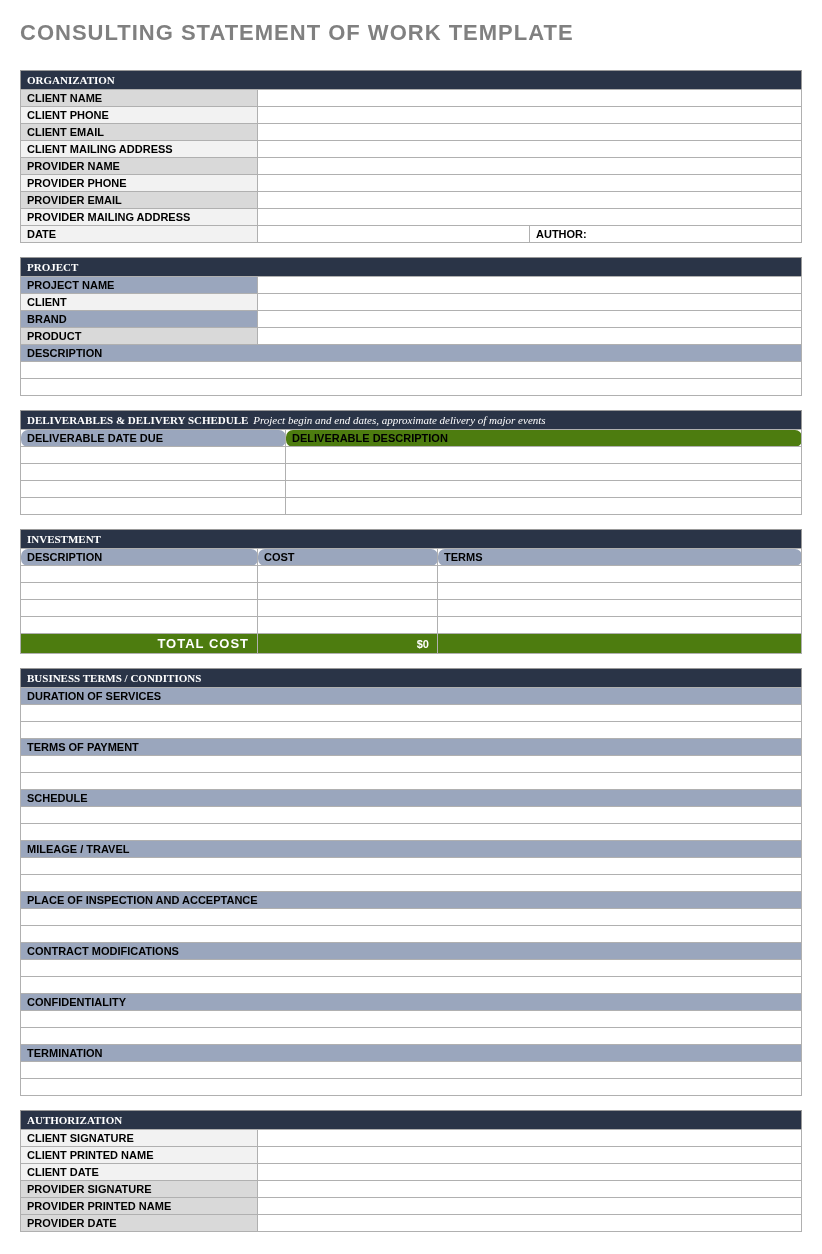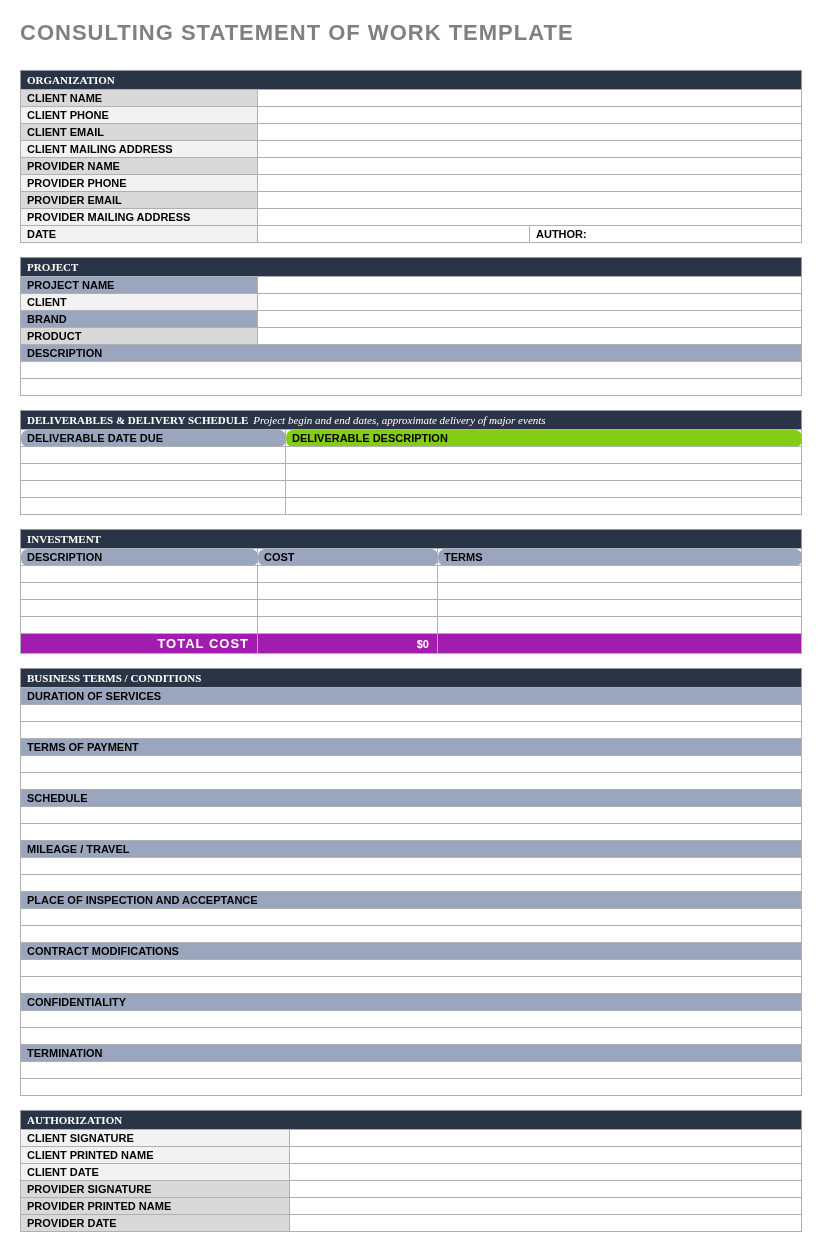--- a/index.html
+++ b/index.html
@@ -47,25 +47,25 @@
     height: 17px;
     vertical-align: middle;
   }
   .label-cell {
     font-weight: bold;
     width: 237px;
   }
   .bg-gray-light { background: #f2f2f2; }
   .bg-gray-med  { background: #d9d9d9; }
   .bg-blue-gray { background: #9aa6bd; }
-  .bg-blue-light { background: #84cc16; }
+  .bg-blue-light { background: #4d7c0f; }
   .bg-white { background: #fff; }
   .empty-row td { height: 17px; }
   .total-row td {
-    background: #a21caf;
+    background: #4d7c0f;
     color: #fff;
     font-weight: bold;
     height: 18px;
   }
   .total-label { text-align: right; padding-right: 8px; font-size: 13px; letter-spacing: 1px;}
   .total-value { text-align: right; padding-right: 8px; }
   .subheader-row td {
     font-weight: bold;
     font-size: 11px;
     padding: 2px 6px;
@@ -307,21 +307,21 @@
         </tr>
       </tbody>
   </table>
 </div>
 
 <div class="section">
   <div class="header-bar">AUTHORIZATION</div>
   <table>
     <tbody id="auth-rows">
         <tr>
-          <td class="label-cell bg-gray-light" style="width:269px">CLIENT SIGNATURE</td>
+          <td class="label-cell bg-gray-light" style="width:237px">CLIENT SIGNATURE</td>
           <td class="bg-white"></td>
         </tr>
         <tr>
           <td class="label-cell bg-gray-light" style="width:237px">CLIENT PRINTED NAME</td>
           <td class="bg-white"></td>
         </tr>
         <tr>
           <td class="label-cell bg-gray-light" style="width:237px">CLIENT DATE</td>
           <td class="bg-white"></td>
         </tr>

